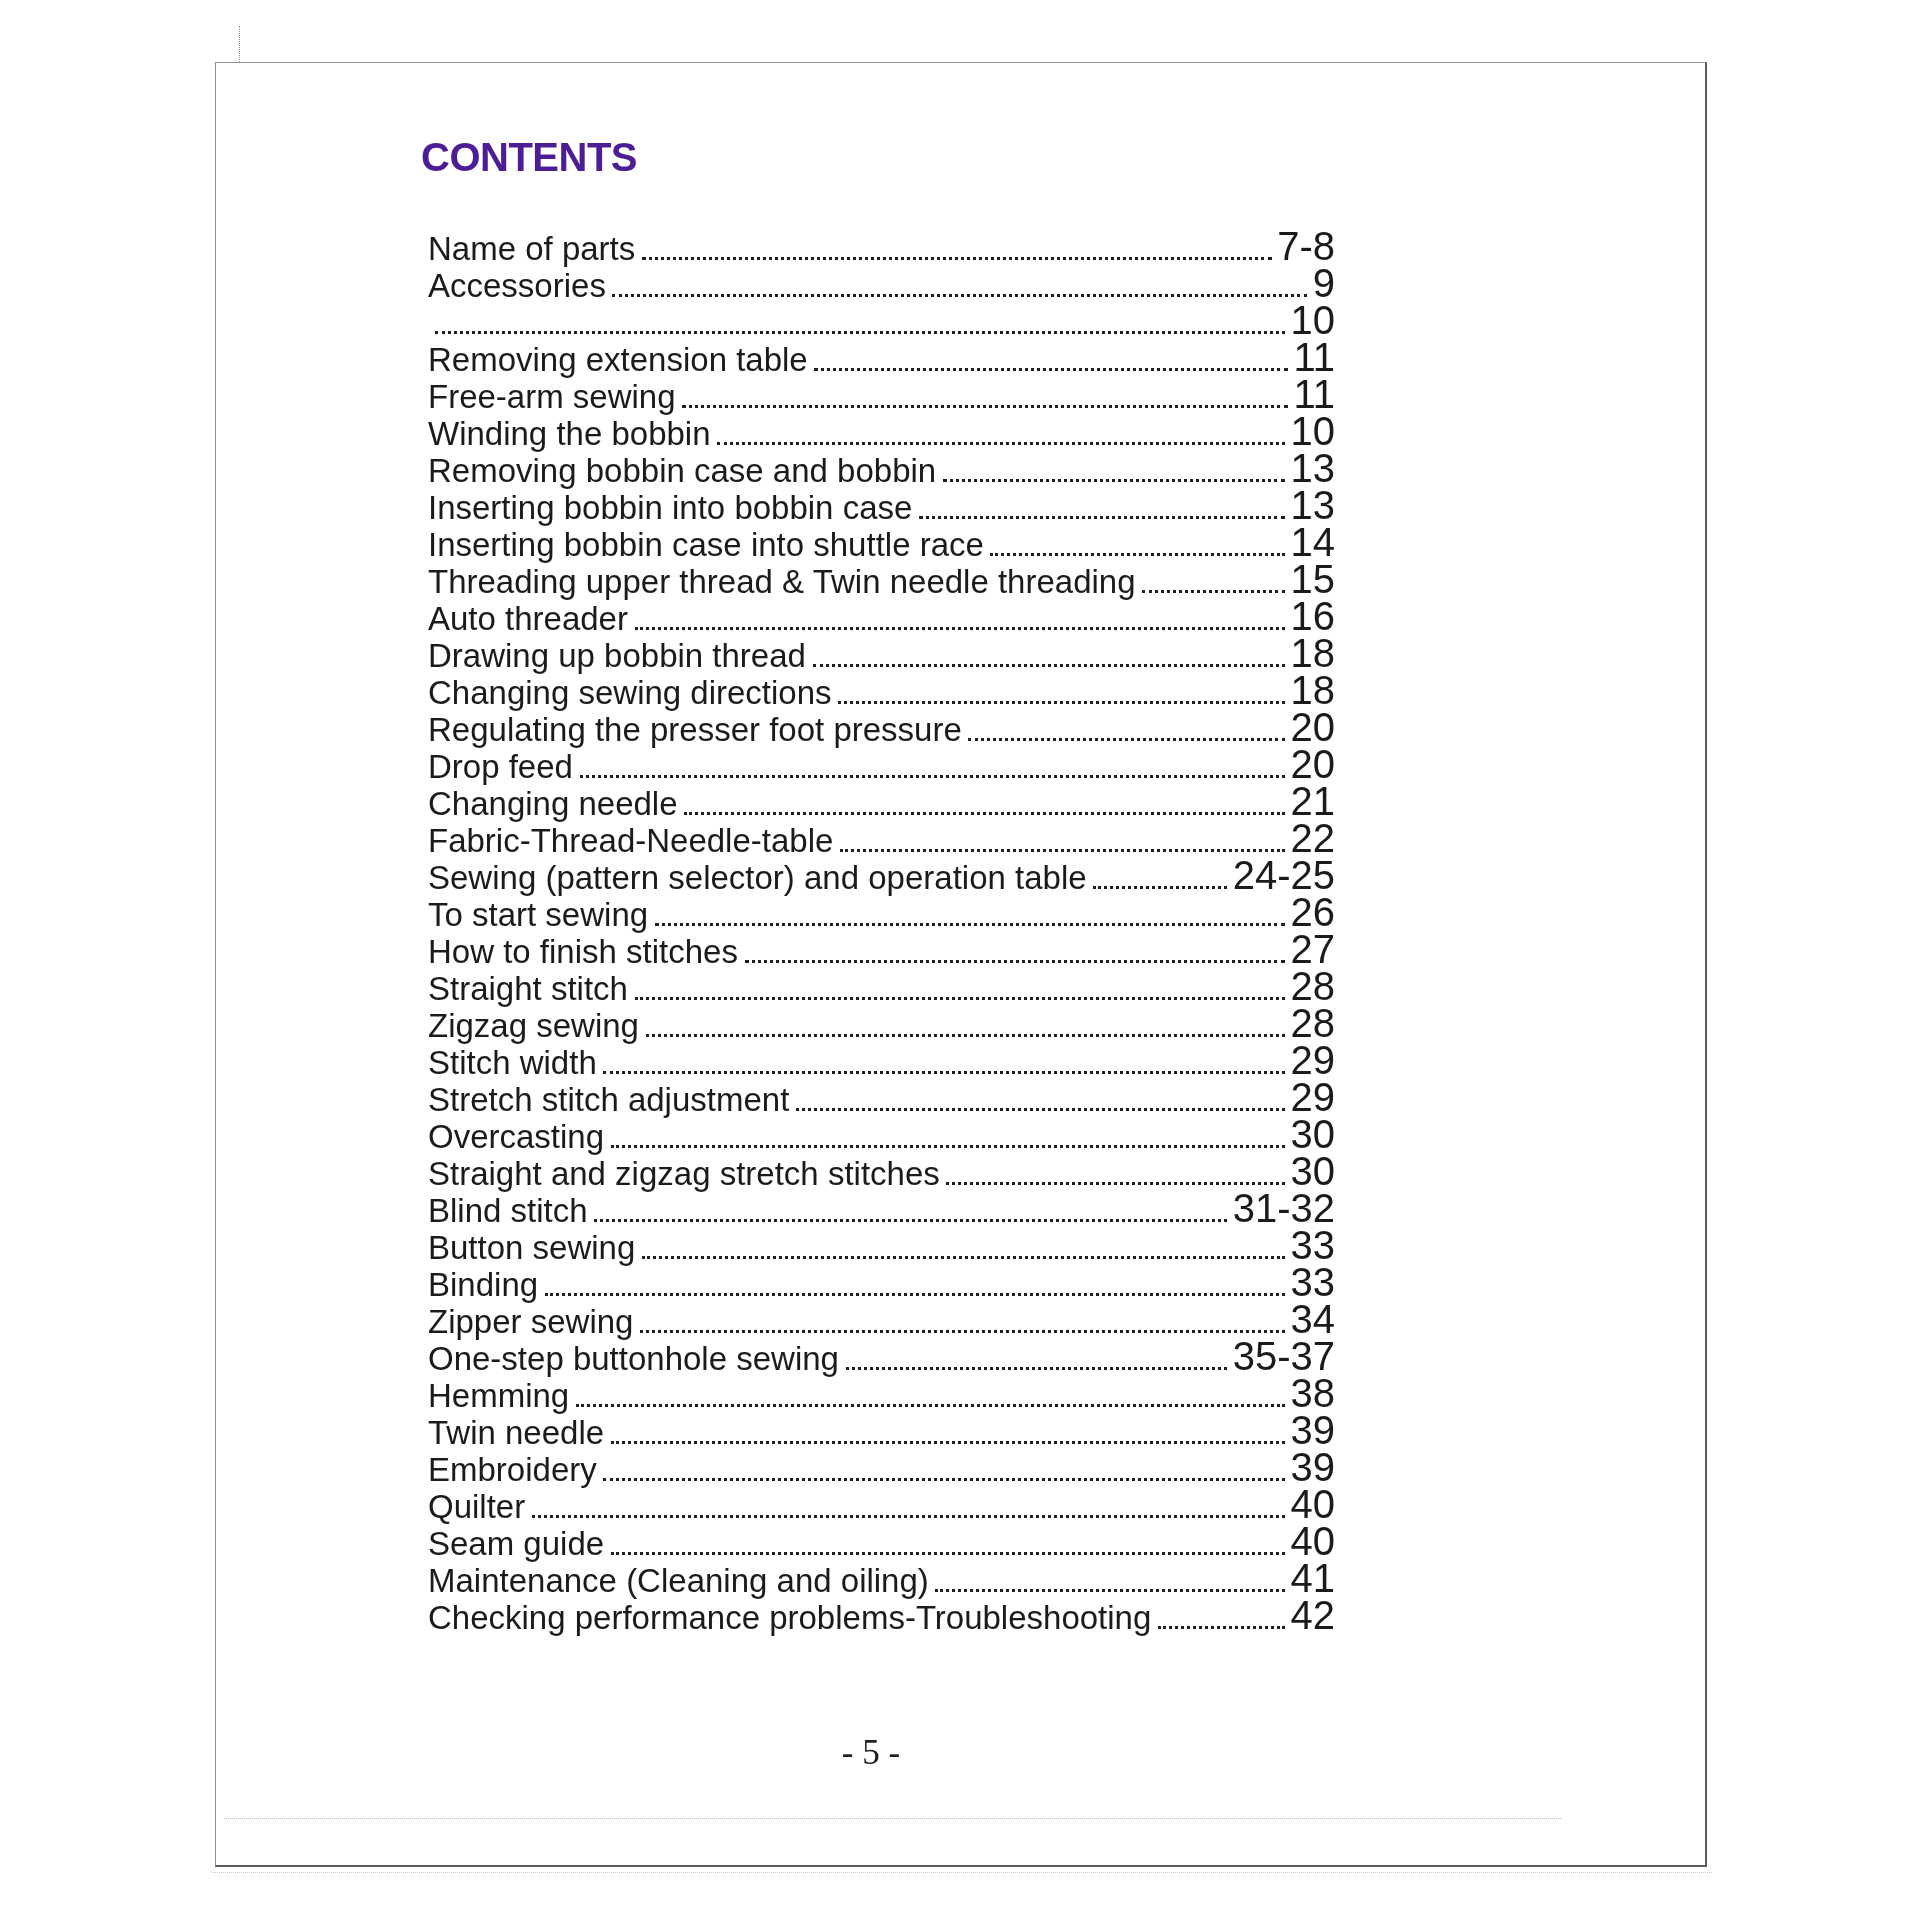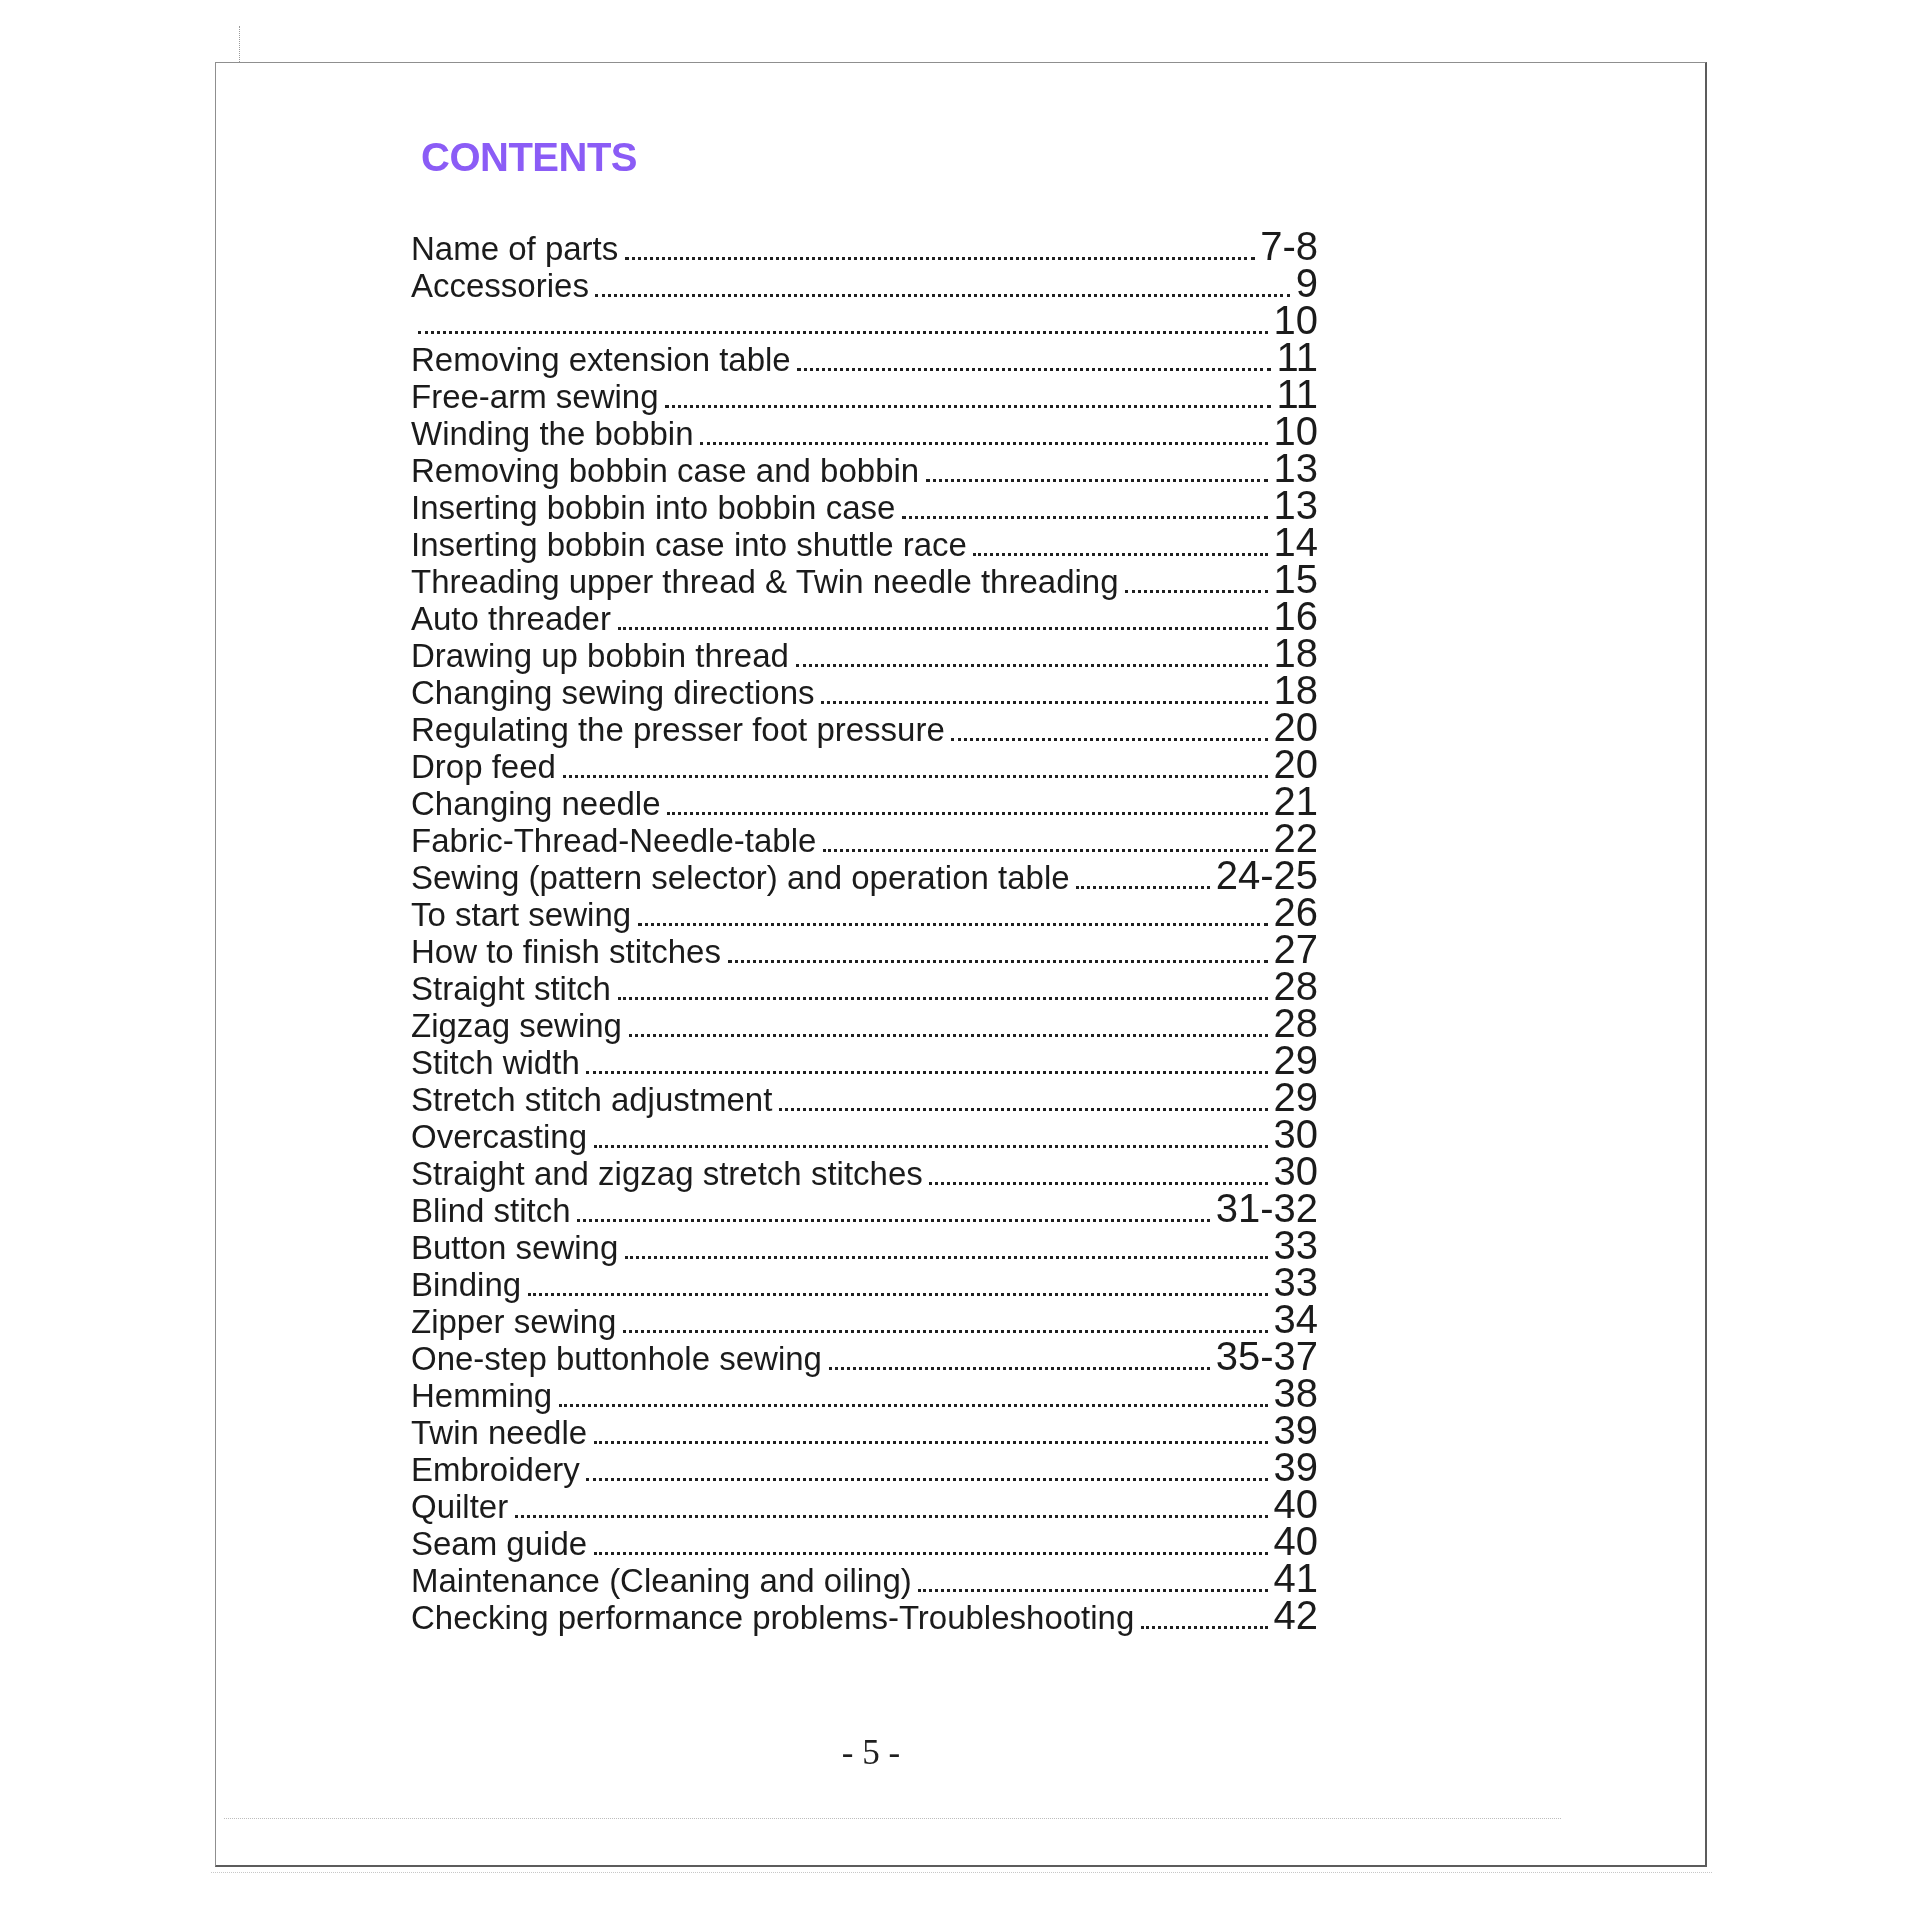--- a/index.html
+++ b/index.html
@@ -28,25 +28,25 @@
     background: #ffffff;
   }
   .title {
     position: absolute;
     left: 421px;
     top: 135px;
     margin: 0;
     font-size: 40px;
     font-weight: 700;
     letter-spacing: -0.5px;
-    color: #8b5cf6;
+    color: #4c1d95;
   }
   .toc {
     position: absolute;
-    left: 411px;
+    left: 428px;
     top: 230px;
     width: 907px;
   }
   .toc-row {
     display: flex;
     align-items: flex-end;
     height: 37px;
   }
   .toc-label {
     white-space: nowrap;

